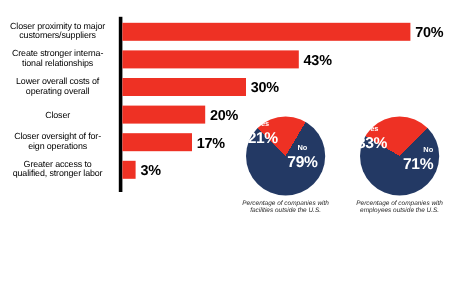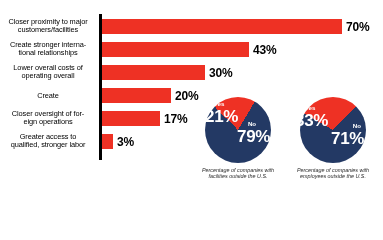--- a/index.html
+++ b/index.html
@@ -92,21 +92,21 @@
     color: #ffffff;
     line-height: 1;
   }
   .pie-slice-name {
     font-size: 6.2px;
     font-weight: bold;
     display: block;
     margin-bottom: 1px;
   }
   .pie-slice-pct {
-    font-size: 17px;
+    font-size: 13px;
     font-weight: bold;
     display: block;
     letter-spacing: -0.3px;
   }
   .pie-caption {
     position: absolute;
     top: 70px;
     left: 0;
     width: 96px;
     text-align: center;
@@ -121,21 +121,21 @@
 
 <div id="infographic">
 
   <div class="bar-chart">
 
     <div class="axis-line"></div>
 
     <div class="bar-row" style="top:7px;">
       <div class="bar-label two-line">
         <span>Closer proximity to major</span><br>
-        <span>customers/facilities</span>
+        <span>customers/suppliers</span>
       </div>
       <div class="bar-fill" style="width:240px;"></div>
       <div class="bar-value" style="left:346px;">70%</div>
     </div>
 
     <div class="bar-row" style="top:30px;">
       <div class="bar-label two-line">
         <span>Create stronger interna-</span><br>
         <span>tional relationships</span>
       </div>
@@ -147,21 +147,21 @@
       <div class="bar-label two-line">
         <span>Lower overall costs of</span><br>
         <span>operating overall</span>
       </div>
       <div class="bar-fill" style="width:103px;"></div>
       <div class="bar-value" style="left:209px;">30%</div>
     </div>
 
     <div class="bar-row" style="top:76px;">
       <div class="bar-label one-line">
-        <span>Create</span>
+        <span>Closer</span>
       </div>
       <div class="bar-fill" style="width:69px;"></div>
       <div class="bar-value" style="left:175px;">20%</div>
     </div>
 
     <div class="bar-row" style="top:99px;">
       <div class="bar-label two-line">
         <span>Closer oversight of for-</span><br>
         <span>eign operations</span>
       </div>

